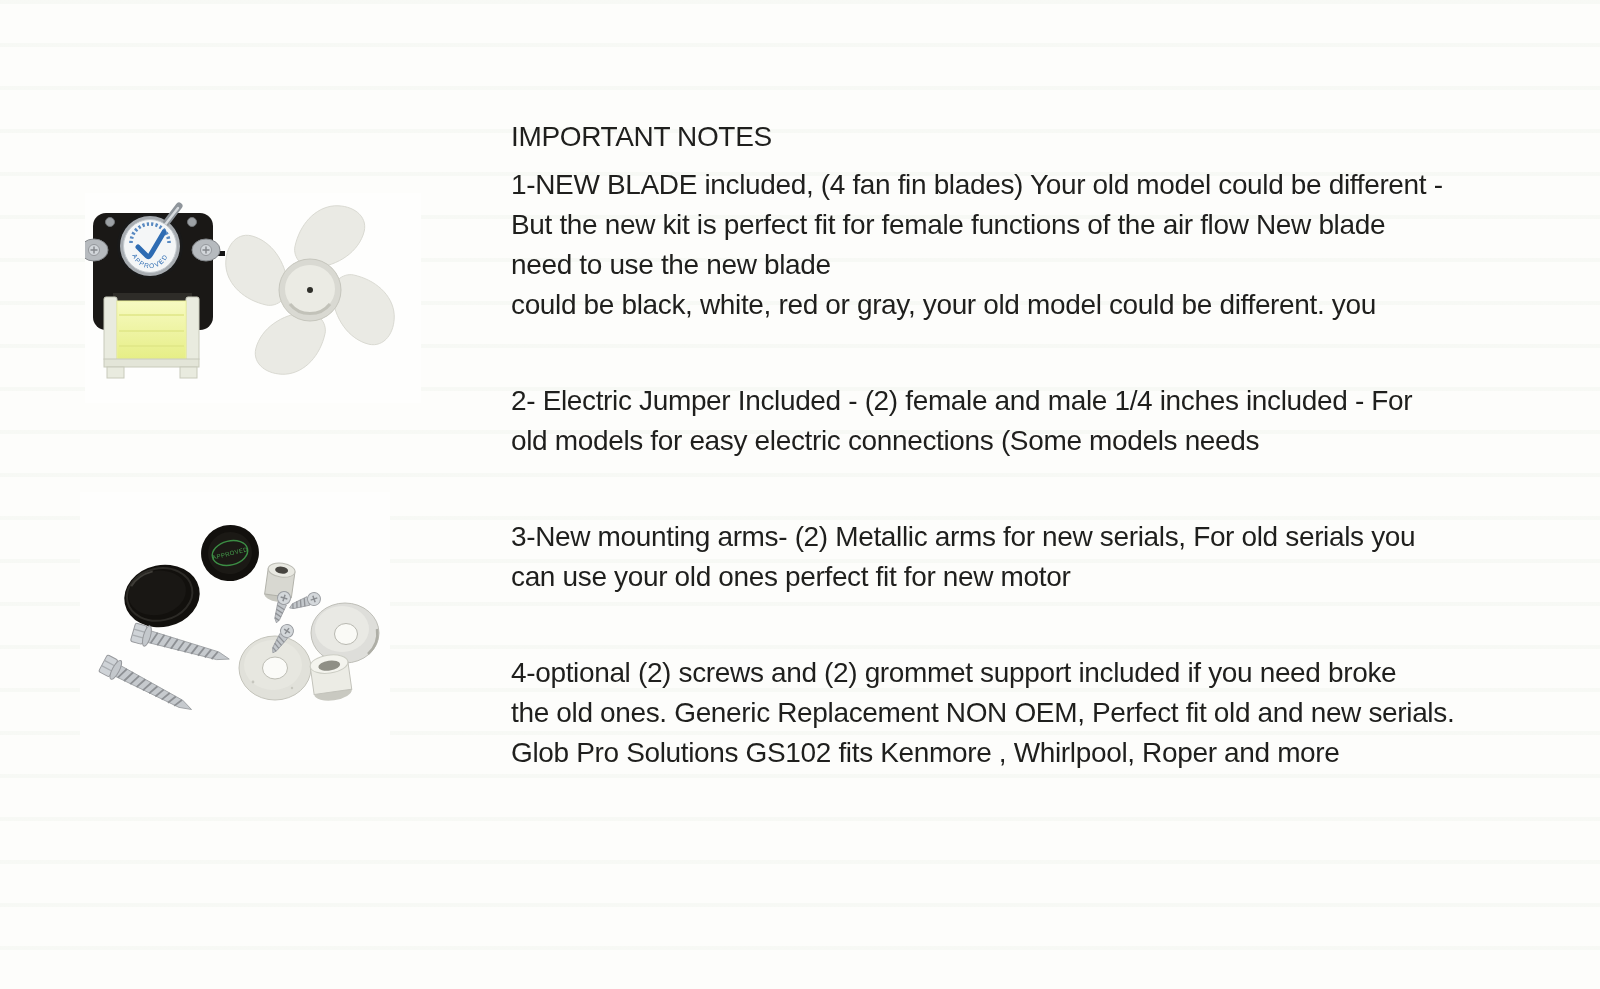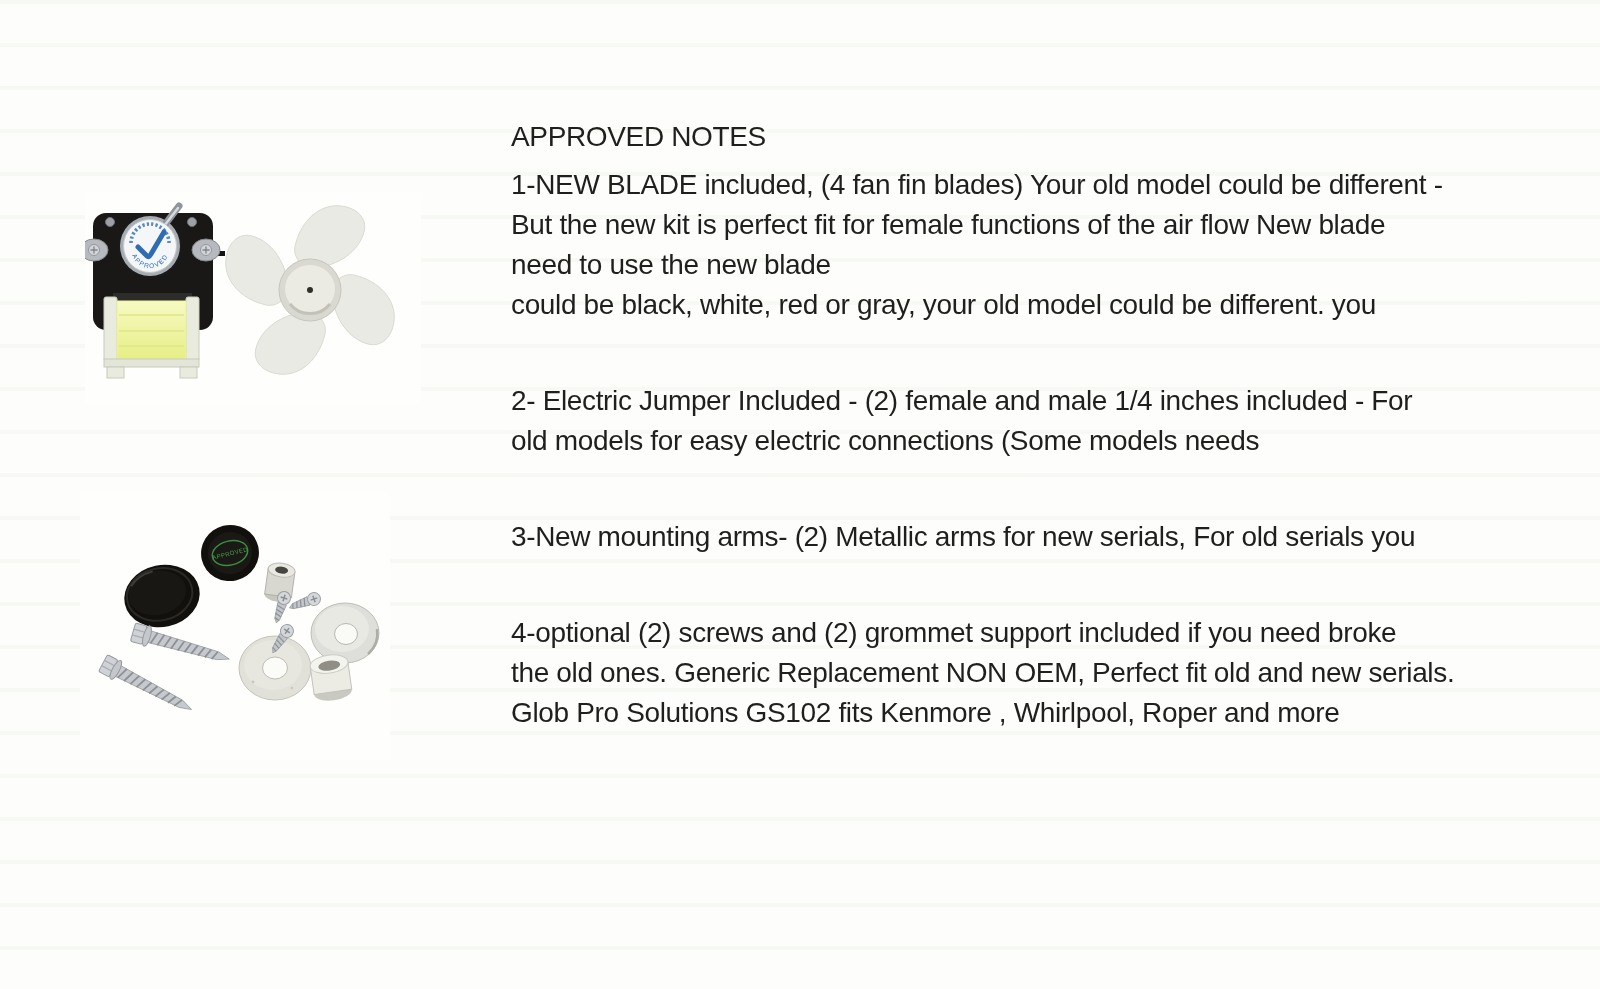--- a/index.html
+++ b/index.html
@@ -175,36 +175,37 @@
       <use href="#sscrew" transform="translate(204,106) rotate(108)"></use>
       <use href="#sscrew" transform="translate(234,107) rotate(161)"></use>
       <use href="#sscrew" transform="translate(207,139) rotate(124)"></use>
 
       <use href="#hscrew" transform="translate(53,140) rotate(16)"></use>
       <use href="#hscrew" transform="translate(23,171) rotate(28)"></use>
     </svg>
   </figure>
 
   <div class="notes">
-    <div class="line">APPROVED NOTES</div>
+    <div class="line">IMPORTANT NOTES</div>
 
     <div class="para first">
       <div class="line">1-NEW BLADE included, (4 fan fin blades) Your old model could be different -</div>
       <div class="line">But the new kit is perfect fit for female functions of the air flow New blade</div>
       <div class="line">need to use the new blade</div>
       <div class="line">could be black, white, red or gray, your old model could be different. you</div>
     </div>
 
     <div class="para">
       <div class="line">2- Electric Jumper Included - (2) female and male 1/4 inches included - For</div>
       <div class="line">old models for easy electric connections (Some models needs</div>
     </div>
 
     <div class="para">
       <div class="line">3-New mounting arms- (2) Metallic arms for new serials, For old serials you</div>
+      <div class="line">can use your old ones perfect fit for new motor</div>
     </div>
 
     <div class="para">
       <div class="line">4-optional (2) screws and (2) grommet support included if you need broke</div>
       <div class="line">the old ones. Generic Replacement NON OEM, Perfect fit old and new serials.</div>
       <div class="line">Glob Pro Solutions GS102 fits Kenmore , Whirlpool, Roper and more</div>
     </div>
   </div>
 </div>
 

